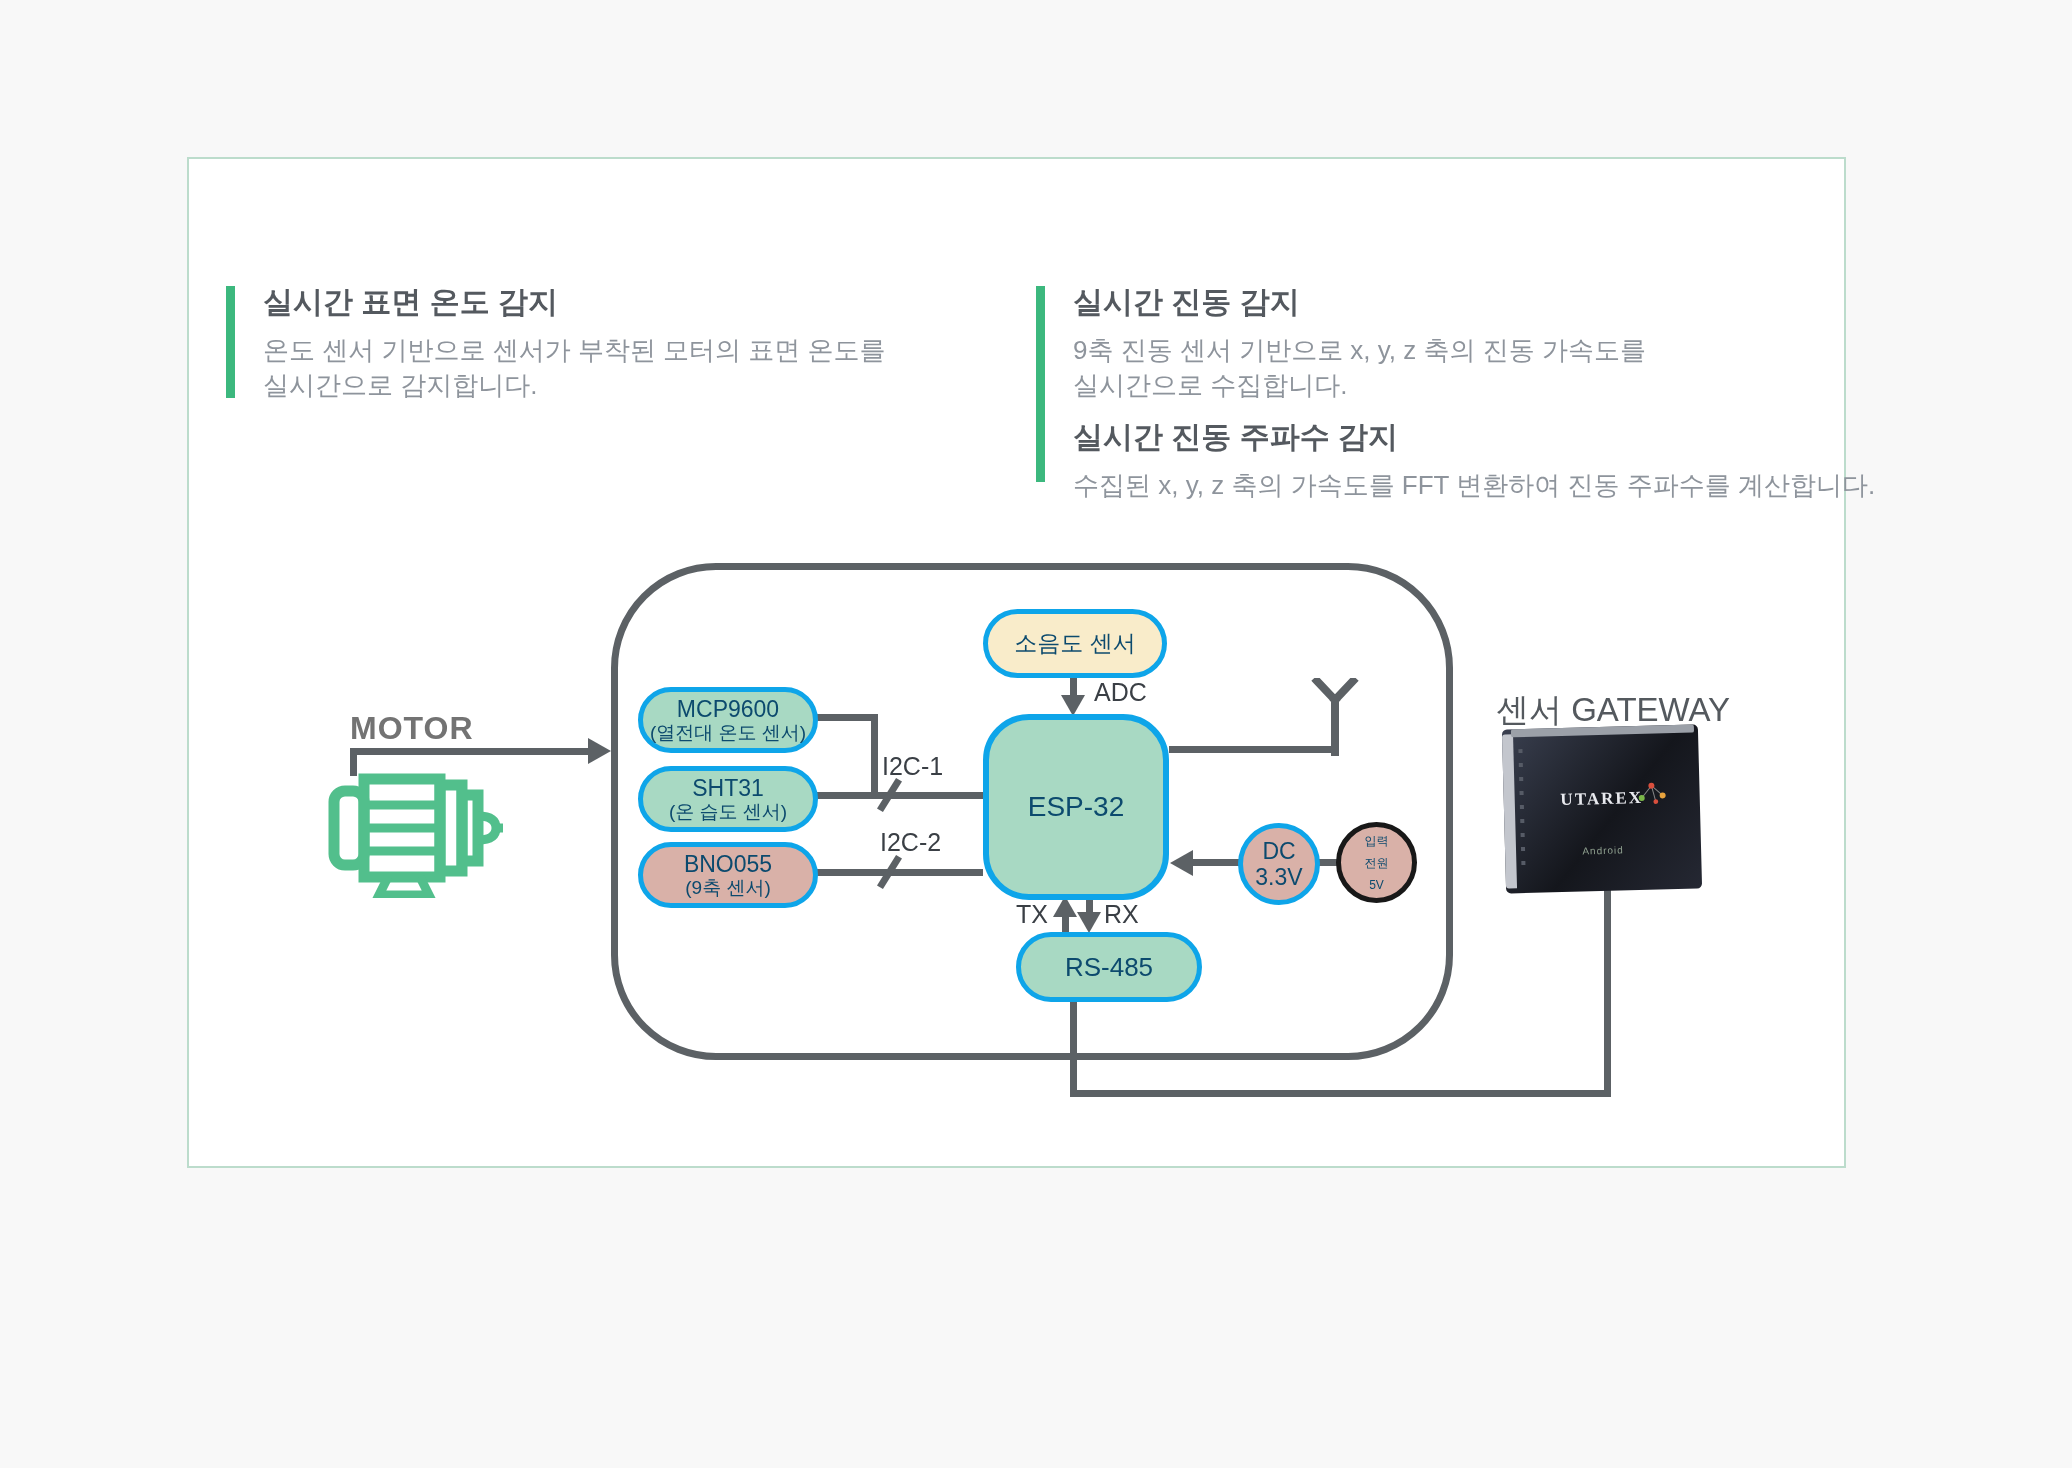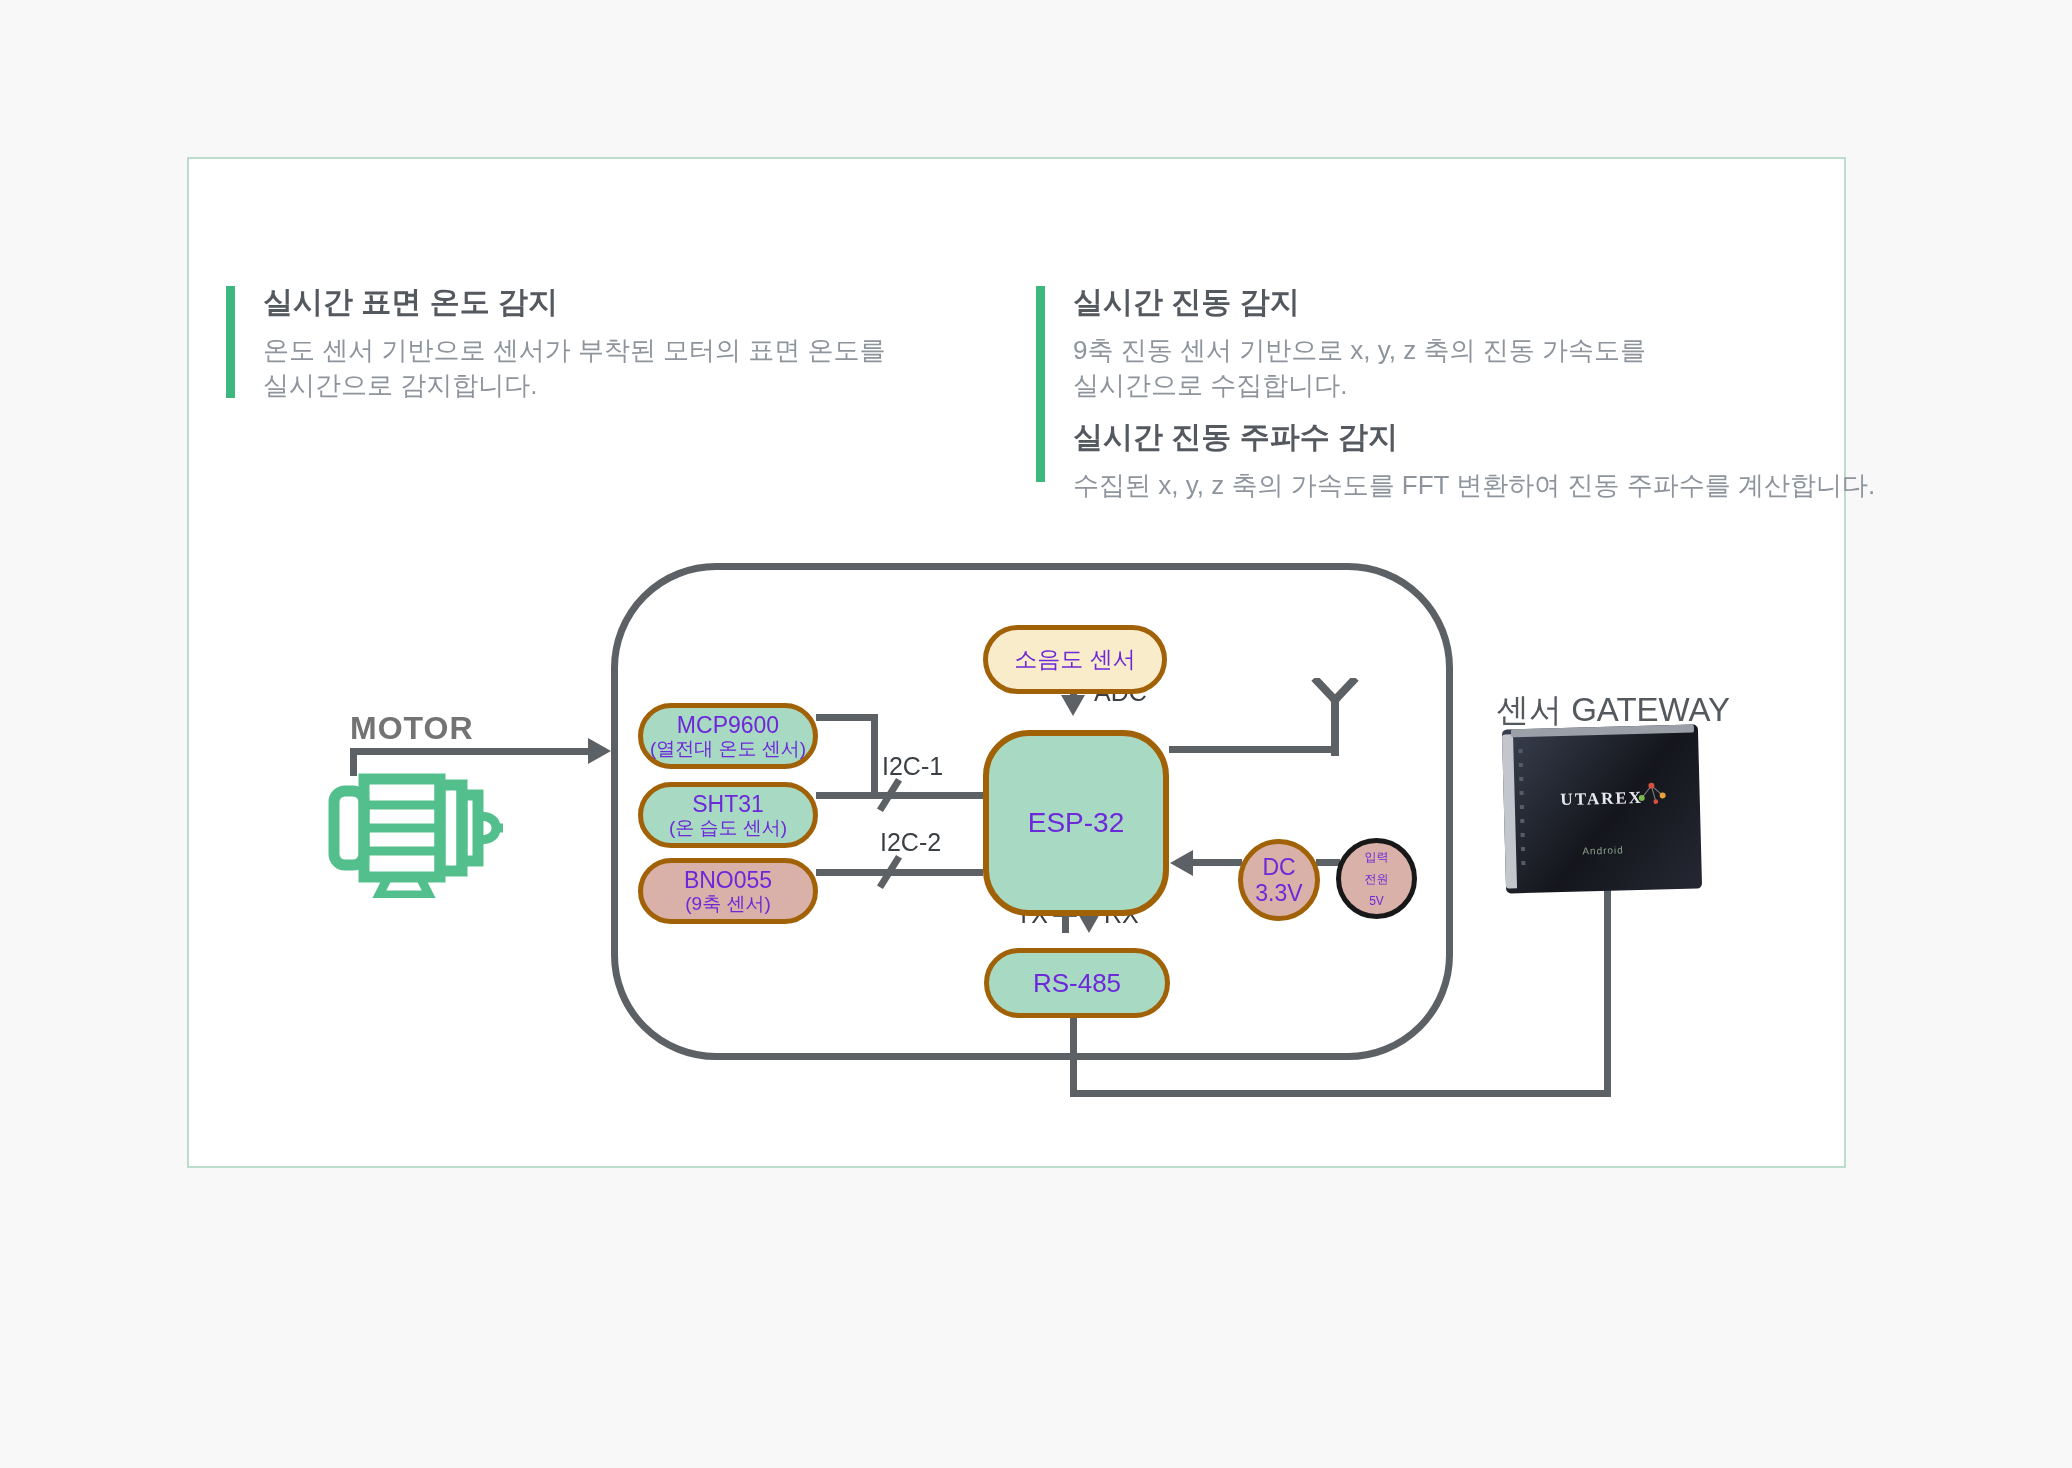--- a/index.html
+++ b/index.html
@@ -11,30 +11,30 @@
   .sec-title{position:absolute;font-size:42px;font-weight:800;color:#2fb574;letter-spacing:-1px;white-space:nowrap;}
   .feature{position:absolute;}
   .feature .bar{position:absolute;left:0;top:4px;width:9px;background:#3cb87e;}
   .feature .f-head{font-size:30px;font-weight:700;color:#54595f;margin:0 0 10px 0;white-space:nowrap;}
   .feature .f-body{font-size:26px;color:#8e949c;line-height:35px;white-space:nowrap;}
   .feature .inner{margin-left:37px;}
 
   
   .dia-box{position:absolute;left:611px;top:563px;width:842px;height:497px;border:7px solid #5c6165;border-radius:105px;box-sizing:border-box;background:#fff;}
   .wire{position:absolute;background:#5c6165;}
-  .node{position:absolute;display:flex;flex-direction:column;align-items:center;justify-content:center;box-sizing:border-box;border:5px solid #a16207;color:#6d28d9;text-align:center;background:#a8d9c3;margin-top:16px;}
+  .node{position:absolute;display:flex;flex-direction:column;align-items:center;justify-content:center;box-sizing:border-box;border:5px solid #0ea5e9;color:#0c4a6e;text-align:center;background:#a8d9c3;}
   .pill{width:180px;height:66px;border-radius:34px;}
   .pill .l1{font-size:23px;line-height:26px;}
   .pill .l2{font-size:19px;line-height:22px;}
   .teal{background:#a8d9c3;}
   .pink{background:#d9b1a8;}
   .cream{background:#f9ecca;}
   .esp{left:983px;top:714px;width:186px;height:186px;border-radius:46px;border-width:6px;font-size:28px;}
   .noise{left:983px;top:609px;width:184px;height:69px;border-radius:35px;font-size:23px;}
-  .rs485{left:984px;top:932px;width:186px;height:70px;border-radius:36px;font-size:26px;}
+  .rs485{left:1016px;top:932px;width:186px;height:70px;border-radius:36px;font-size:26px;}
   .circ{border-radius:50%;}
   .dc{left:1238px;top:823px;width:82px;height:82px;font-size:23px;line-height:26px;}
   .pwr{left:1336px;top:822px;width:81px;height:81px;font-size:12px;line-height:22px;border-color:#181818;}
   .edge-label{position:absolute;font-size:25px;color:#3a3f45;white-space:nowrap;}
   .arrow{position:absolute;width:0;height:0;}
   .arrow.right{border-top:13px solid transparent;border-bottom:13px solid transparent;border-left:23px solid #5c6165;}
   .arrow.left{border-top:13px solid transparent;border-bottom:13px solid transparent;border-right:23px solid #5c6165;}
   .arrow.down{border-left:12px solid transparent;border-right:12px solid transparent;border-top:21px solid #5c6165;}
   .arrow.up{border-left:12px solid transparent;border-right:12px solid transparent;border-bottom:21px solid #5c6165;}
   .slash{position:absolute;width:7px;height:36px;background:#5c6165;transform:rotate(32deg);}

